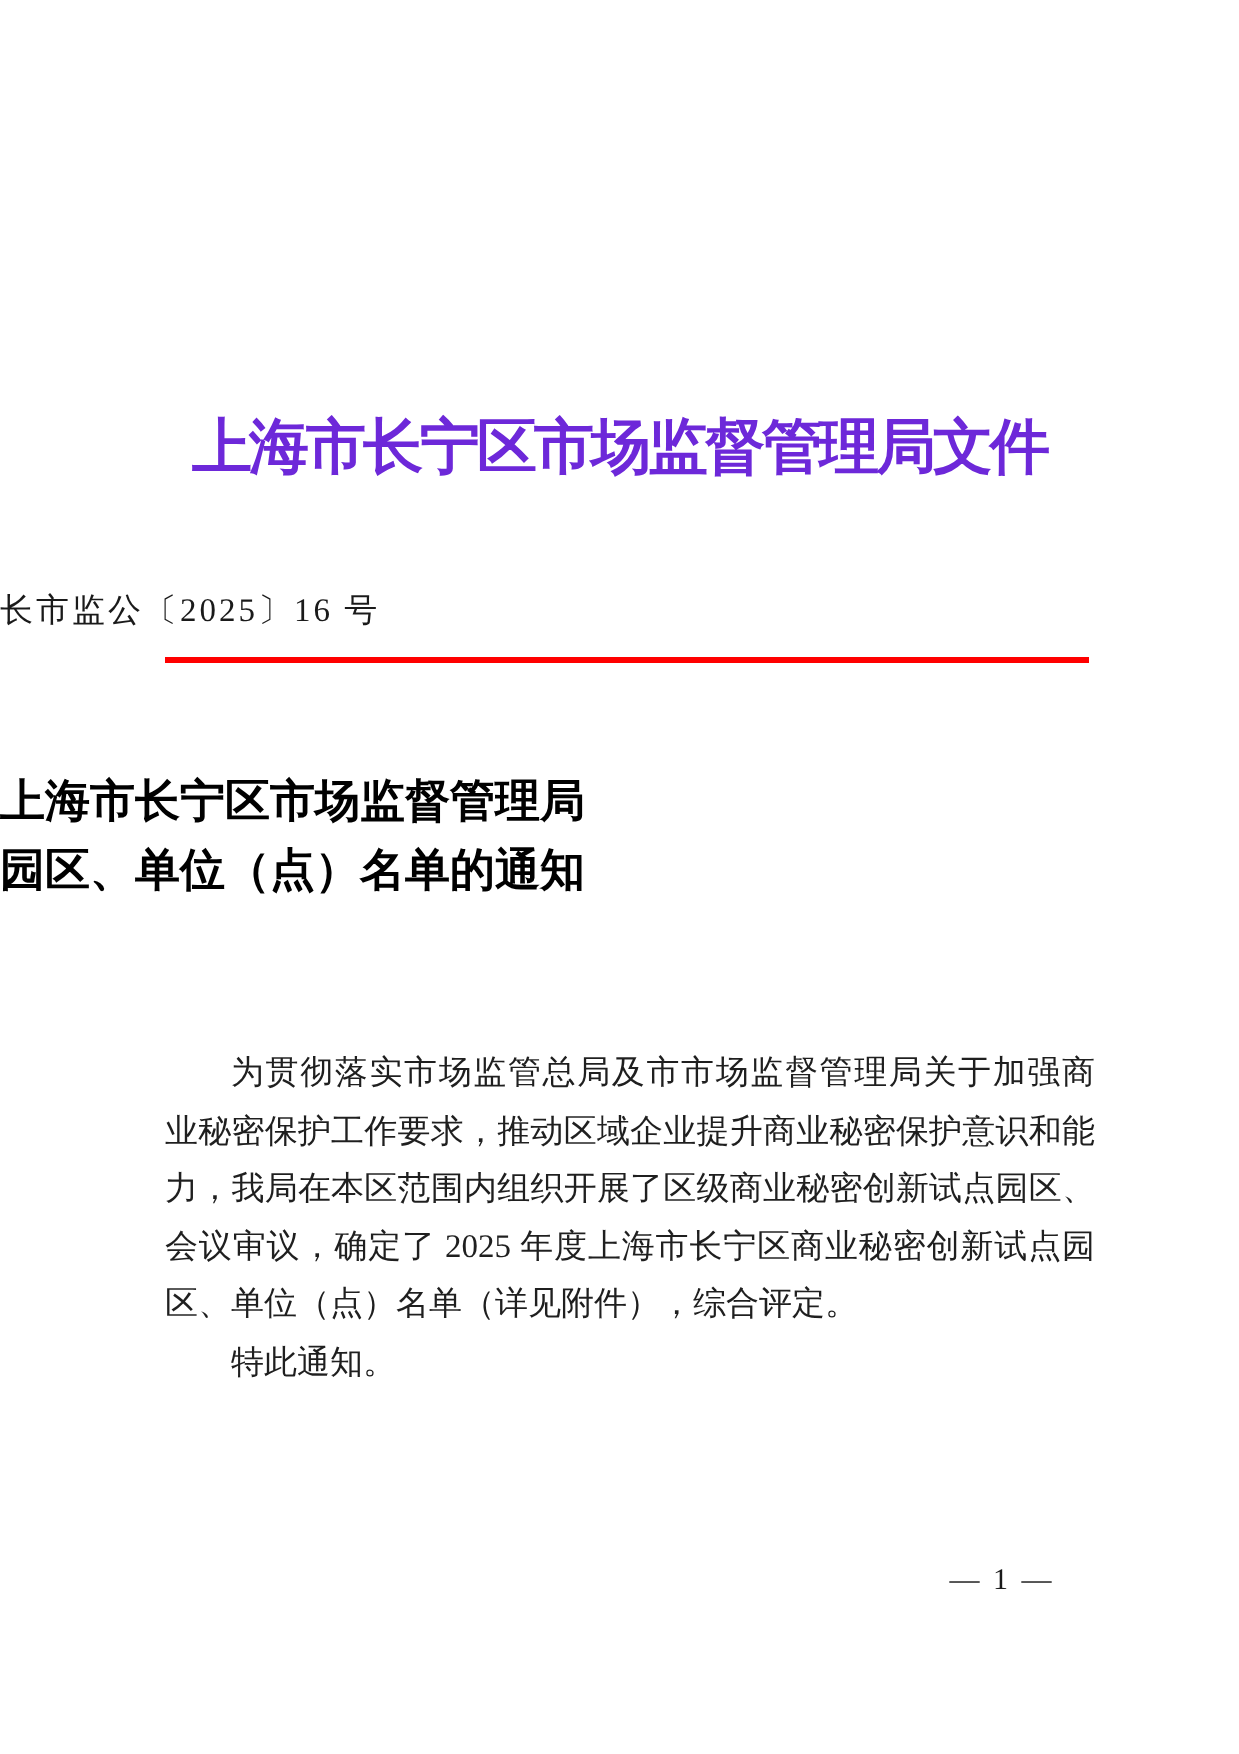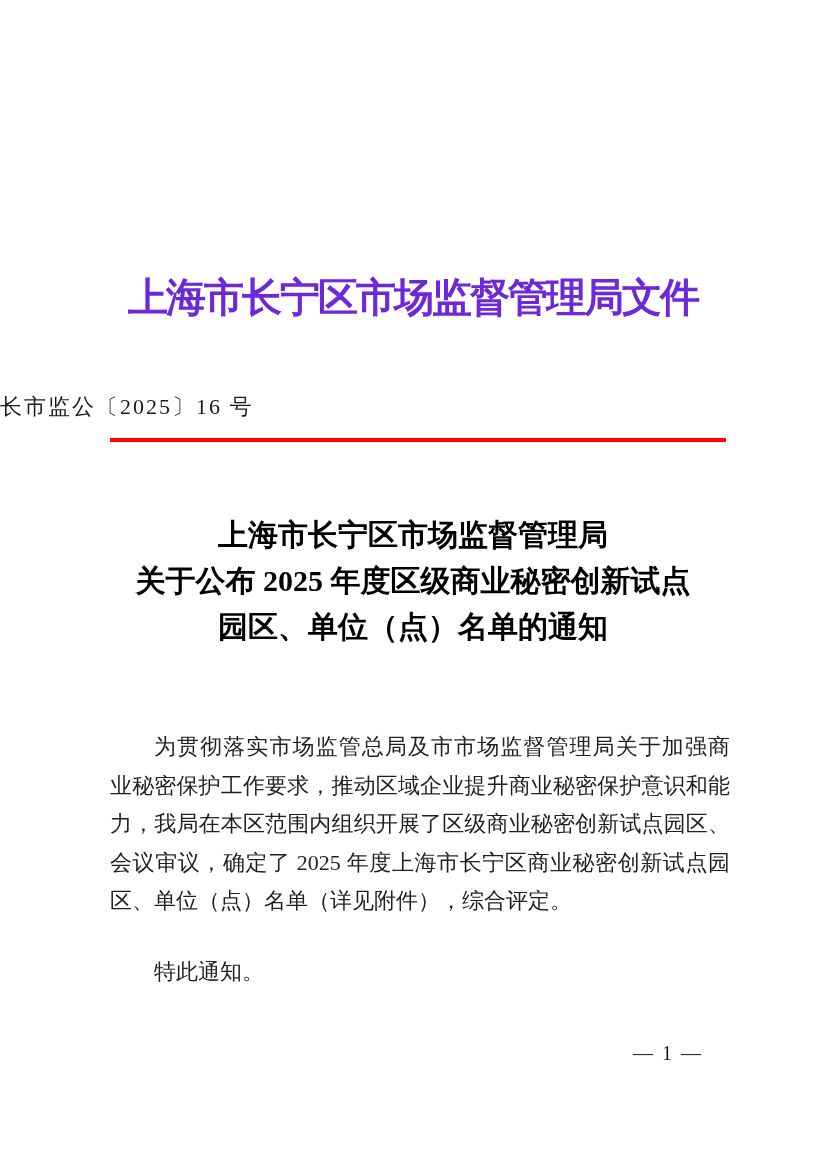--- a/index.html
+++ b/index.html
@@ -50,21 +50,21 @@
     width: 616px;
     height: 4px;
     background: #ff0000;
   }
   
   .doc-title {
     position: absolute;
     top: 512px;
     left: 0;
     width: 100%;
-    text-align: center;
+    text-align: left;
     color: #000000;
     font-size: 30px;
     font-weight: bold;
     line-height: 46px;
   }
   .doc-title .t-line {
     white-space: nowrap;
   }
   
   .doc-body {
@@ -78,21 +78,20 @@
   }
   .b-line {
     text-align: left;
   }
   .b-line.stretch {
     text-align: justify;
     text-align-last: justify;
   }
   .b-line.indent {
     text-indent: 2em;
-    margin-top: 32px;
   }
   
   .page-number {
     position: absolute;
     top: 1042px;
     right: 123px;
     color: #1a1a1a;
     font-size: 20px;
     letter-spacing: 2px;
     white-space: nowrap;
@@ -104,21 +103,20 @@
 <div class="page">
 
   <div class="agency-title">上海市长宁区市场监督管理局文件</div>
 
   <div class="doc-number">长市监公〔2025〕16 号</div>
 
   <div class="red-line"></div>
 
   <div class="doc-title">
     <div class="t-line">上海市长宁区市场监督管理局</div>
-    <div class="t-line">关于公布 2025 年度区级商业秘密创新试点</div>
     <div class="t-line">园区、单位（点）名单的通知</div>
   </div>
 
   <div class="doc-body">
     <div class="b-line indent stretch">为贯彻落实市场监管总局及市市场监督管理局关于加强商</div>
     <div class="b-line stretch">业秘密保护工作要求，推动区域企业提升商业秘密保护意识和能</div>
     <div class="b-line stretch">力，我局在本区范围内组织开展了区级商业秘密创新试点园区、</div>
     <div class="b-line stretch">会议审议，确定了 2025 年度上海市长宁区商业秘密创新试点园</div>
     <div class="b-line">区、单位（点）名单（详见附件），综合评定。</div>
     <div class="b-line indent">特此通知。</div>

